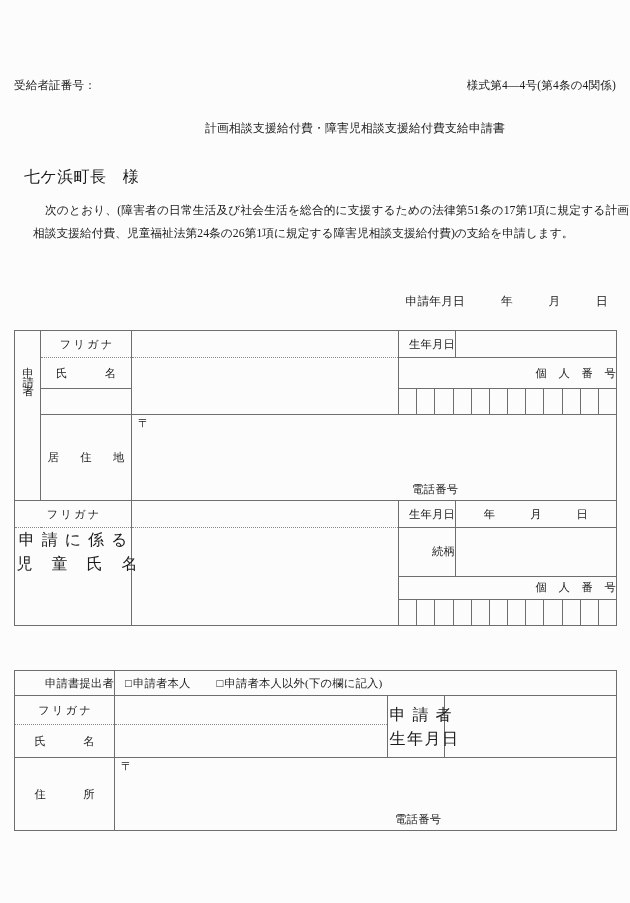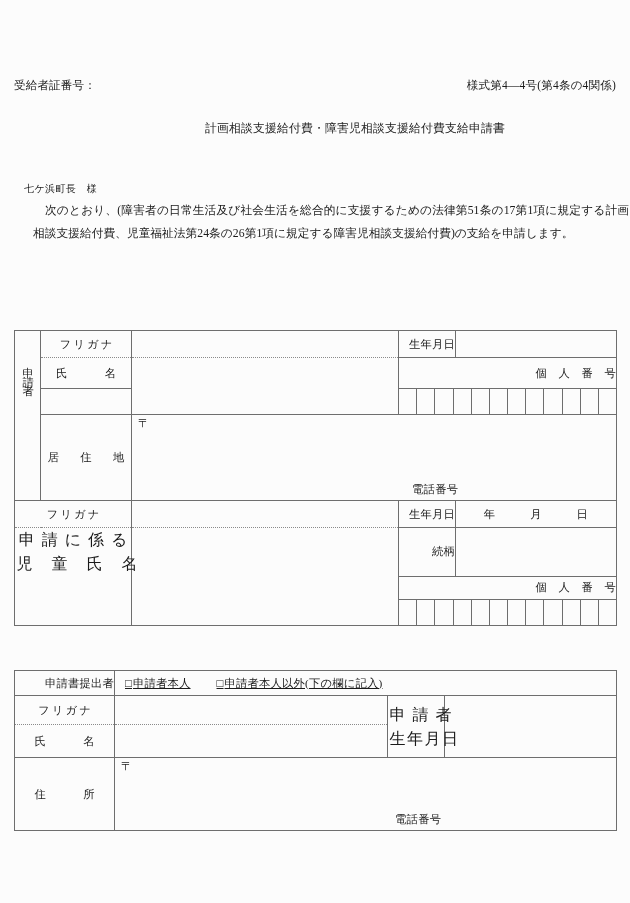--- a/index.html
+++ b/index.html
@@ -46,23 +46,23 @@
     width: 630px;
     text-align: center;
     font-size: 11.8px;
     letter-spacing: 0.2px;
     margin-left: 40px;
   }
 
   
   .addressee {
     position: absolute;
-    top: 182px;
+    top: 167px;
     left: 24px;
-    font-size: 10px;
+    font-size: 16px;
     letter-spacing: 0.4px;
   }
 
   
   .body-para {
     position: absolute;
     top: 200px;
     left: 33px;
     width: 596px;
     font-size: 11.7px;
@@ -208,39 +208,42 @@
   
   .checkbox-row {
     display: flex;
     align-items: center;
     padding-left: 10px;
     font-size: 11.3px;
     letter-spacing: 0.2px;
     white-space: nowrap;
     height: 100%;
   }
-  .checkbox-row .cb-item { margin-right: 26px; text-decoration: underline; }
+  .checkbox-row .cb-item { margin-right: 26px; }
   .cb-box { font-size: 11.3px; margin-right: 1px; }
 </style>
 </head>
 <body>
 
 <div class="page">
 
   <div class="header-row">
     <div class="header-left">受給者証番号：</div>
     <div class="header-right">様式第4—4号(第4条の4関係)</div>
   </div>
 
   <div class="doc-title">計画相談支援給付費・障害児相談支援給付費支給申請書</div>
 
   <div class="addressee">七ケ浜町長　様</div>
 
   <div class="body-para">次のとおり、(障害者の日常生活及び社会生活を総合的に支援するための法律第51条の17第1項に規定する計画相談支援給付費、児童福祉法第24条の26第1項に規定する障害児相談支援給付費)の支給を申請します。</div>
 
+  <div class="app-date">
+    <span>申請年月日</span><span style="display:inline-block;width:36px"></span><span>年　　　月　　　日</span>
+  </div>
 
   <table class="tbl" id="table-applicant">
     <colgroup>
       <col style="width:26px">
       <col style="width:91px">
       <col style="width:267px">
       <col style="width:57px">
       <col style="width:161px">
     </colgroup>
     <tbody>

